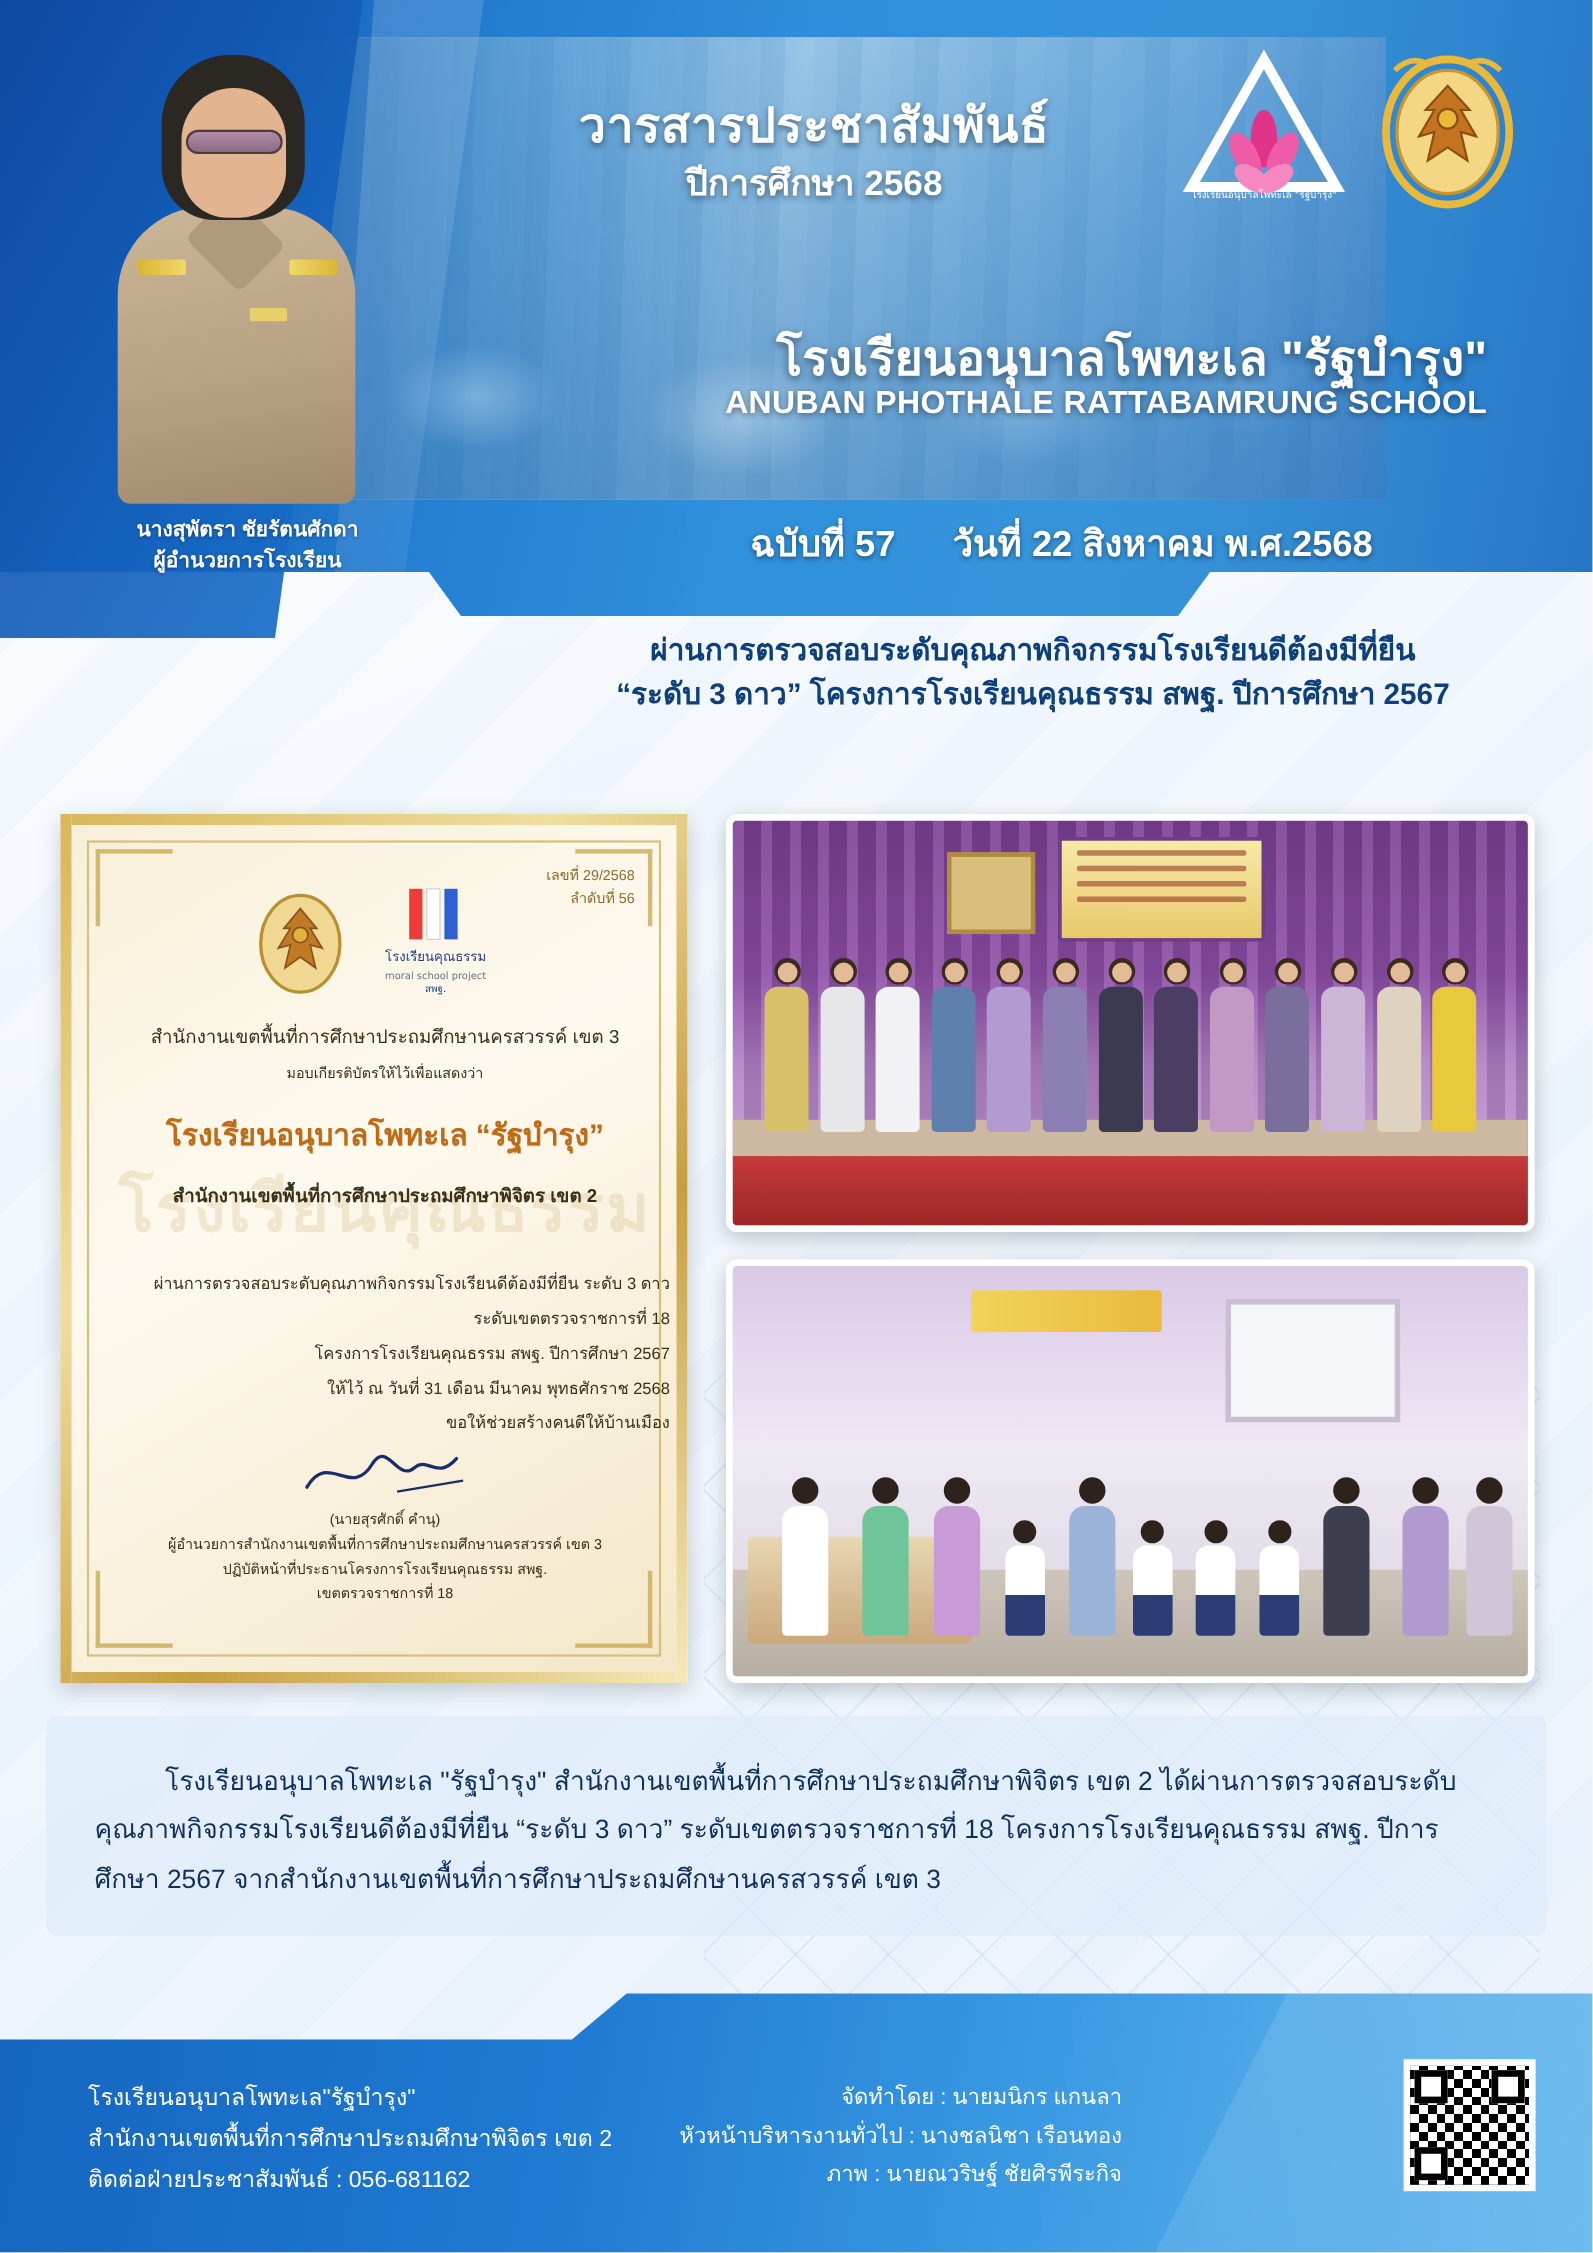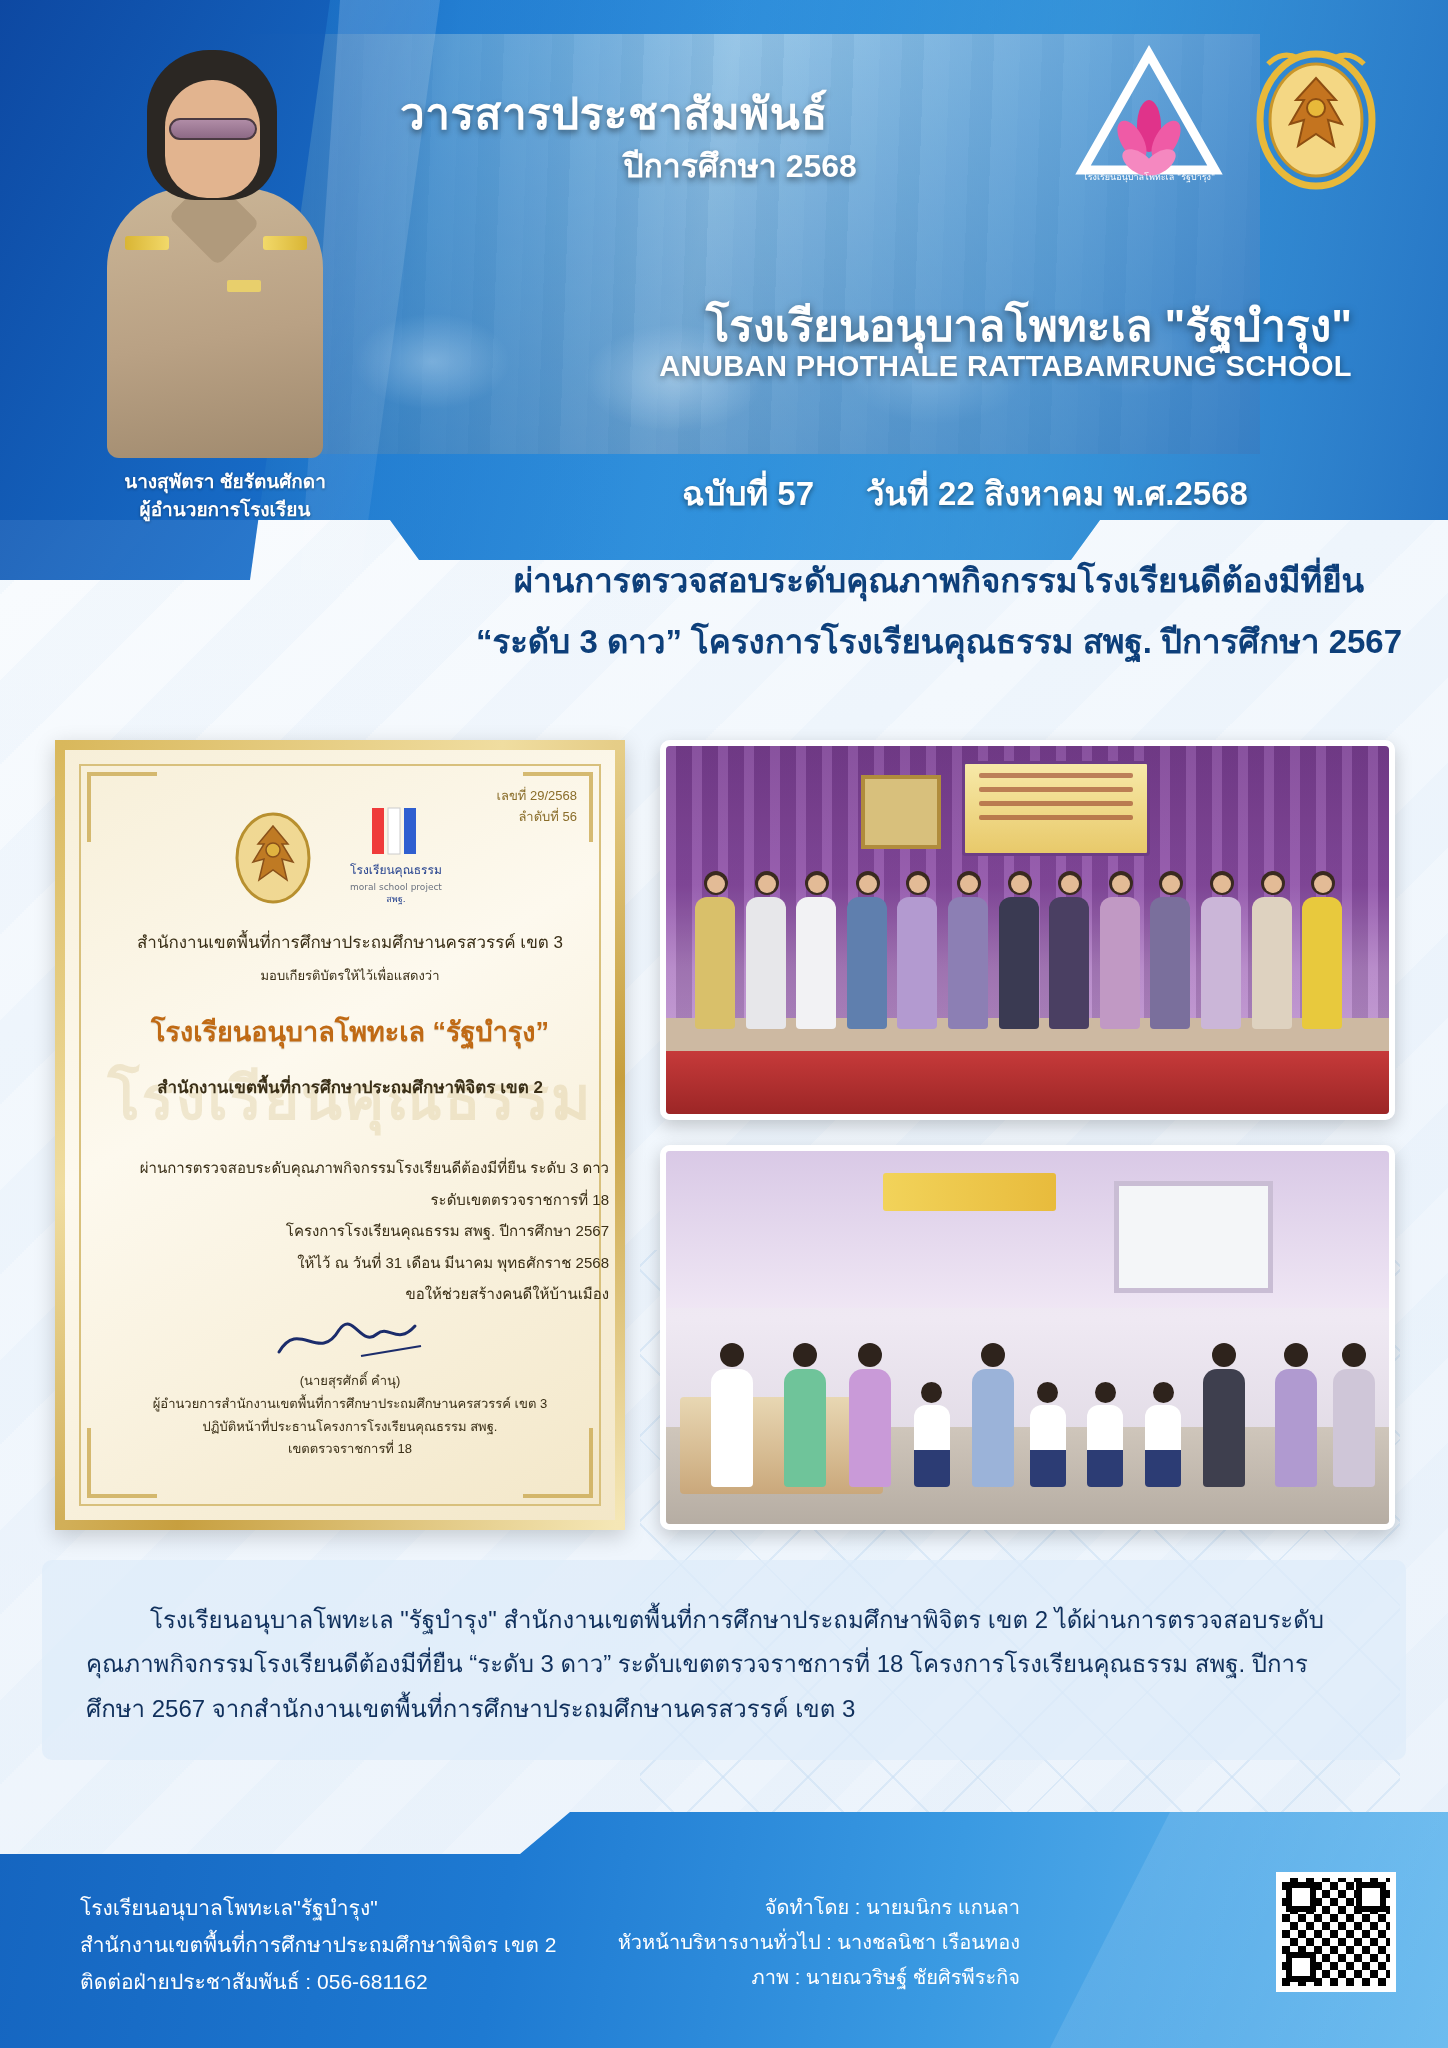--- a/index.html
+++ b/index.html
@@ -117,21 +117,21 @@
 
   .director-name {
     position: absolute; left: 60px; top: 468px; width: 330px;
     text-align: center; color: #ffffff;
     font-size: 19px; line-height: 1.45; font-weight: 600;
     text-shadow: 0 1px 3px rgba(0,0,0,.4);
   }
 
   .hdr-title-1 {
     position: absolute; left: 400px; top: 78px; width: 680px;
-    text-align: left; color: #ffffff; font-size: 44px; font-weight: 700;
+    text-align: center; color: #ffffff; font-size: 44px; font-weight: 700;
     letter-spacing: .5px; text-shadow: 0 3px 6px rgba(0,0,0,.45);
   }
   .hdr-title-2 {
     position: absolute; left: 400px; top: 140px; width: 680px;
     text-align: center; color: #ffffff; font-size: 32px; font-weight: 700;
     text-shadow: 0 3px 6px rgba(0,0,0,.45);
   }
   .hdr-school-th {
     position: absolute; left: 430px; top: 290px; width: 940px;
     text-align: right; color: #ffffff; font-size: 44px; font-weight: 700;
@@ -155,22 +155,22 @@
   }
   .logo-lotus svg { position: absolute; left: 0; top: 0; }
   .logo-garuda {
     position: absolute; left: 1250px; top: 42px; width: 132px; height: 150px;
   }
 
   
   .award-band {
     position: absolute; left: 430px; top: 556px; width: 1018px; height: 110px;
     color: #0d3f7a; text-align: center;
-    font-size: 33px; font-weight: 700; line-height: 1.5;
-    display: flex; flex-direction: column; justify-content: space-between;
+    font-size: 27px; font-weight: 700; line-height: 1.5;
+    display: flex; flex-direction: column; justify-content: center;
   }
 
   
   .content {
     position: absolute; left: 0; top: 690px; width: 1448px; height: 1160px;
   }
   .cert-card {
     position: absolute; left: 55px; top: 50px; width: 570px; height: 790px;
     background: linear-gradient(150deg,#f7efd8 0%, #fdf9ee 40%, #f3e7c8 100%);
     border: 10px solid;

